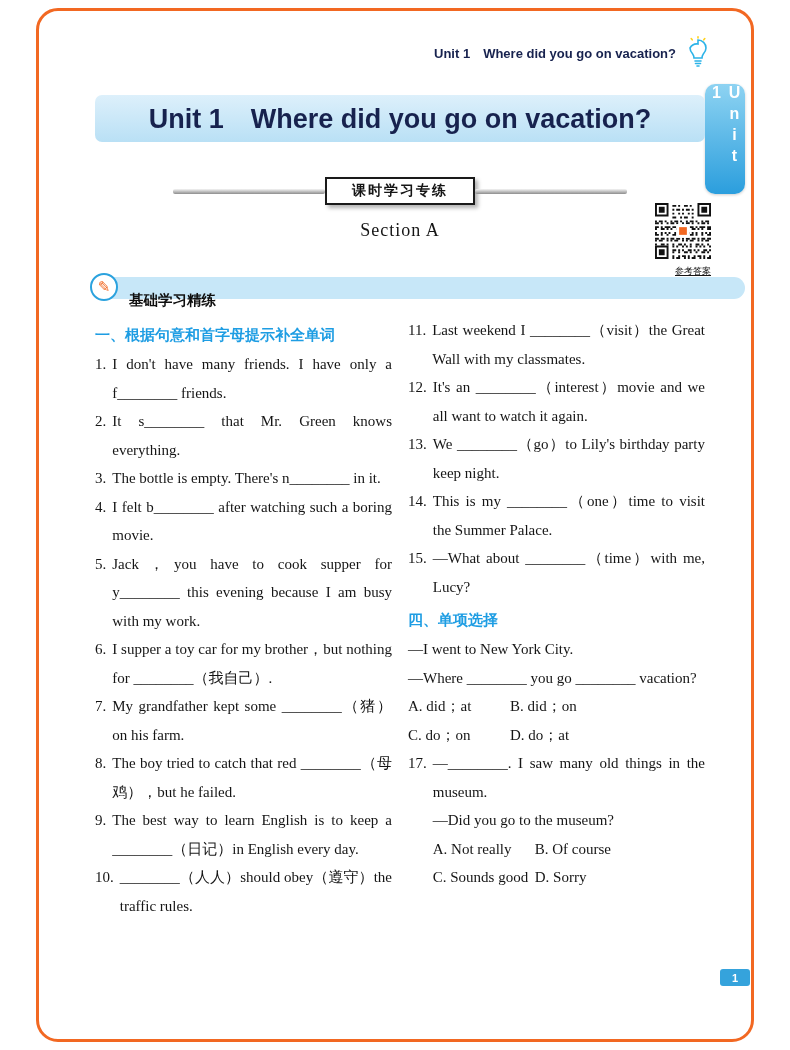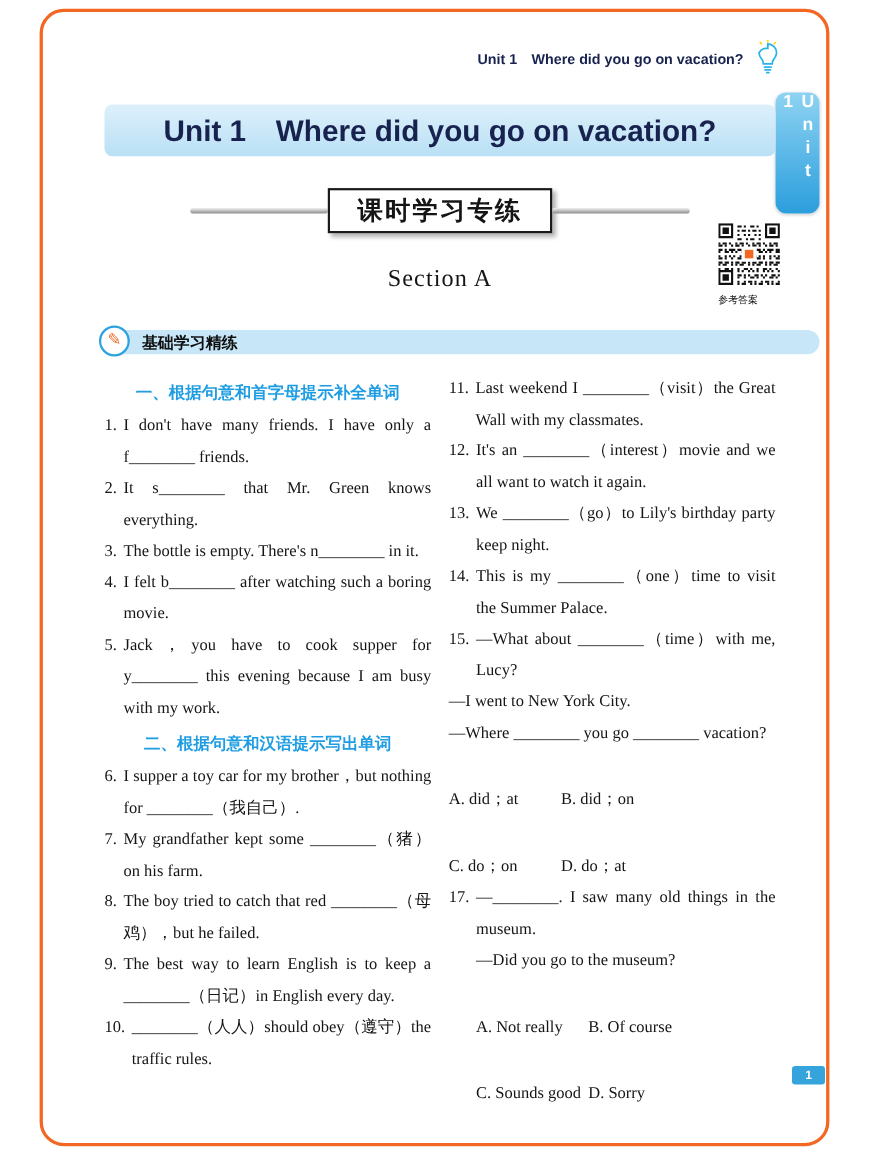--- a/index.html
+++ b/index.html
@@ -26,50 +26,50 @@
   .title-banner { height:47px; border-radius:7px;
                   background:linear-gradient(180deg,#ddf0fb 0%,#b9e0f5 100%);
                   display:flex; align-items:center; justify-content:center;
                   font-family:"Liberation Sans",sans-serif; font-weight:bold;
                   font-size:27px; color:#17224e; }
 
   .lesson-row { margin-top:33px; display:flex; align-items:center; padding:0 78px; height:32px; }
   .lesson-bar { flex:1; height:5px; border-radius:2px;
                 background:linear-gradient(180deg,#f4f4f4,#8d8d8d); }
   .lesson-box { border:2px solid #1a1a1a; background:#fff; padding:3px 25px;
-                font-family:"Liberation Sans",sans-serif; font-weight:bold; font-size:23px;
+                font-family:"Liberation Sans",sans-serif; font-weight:bold; font-size:14px;
                 letter-spacing:2px; box-shadow:3px 3px 4px rgba(0,0,0,.3); white-space:nowrap; }
 
-  .section-row { margin-top:29px; text-align:center; font-size:22px; line-height:34px;
+  .section-row { margin-top:6px; text-align:center; font-size:18px; line-height:34px;
                  letter-spacing:1px; }
 
-  .qr-wrap { position:absolute; top:108px; right:-6px; width:58px; text-align:left; }
+  .qr-wrap { position:absolute; top:108px; right:-6px; width:58px; text-align:right;text-decoration:underline; }
   .qr-caption { font-size:9px; margin-top:2px; font-family:"Liberation Sans",sans-serif; color:#111; }
 
   .practice-bar { margin-top:30px; position:relative; height:22px; width:650px;
                   background:#c7e7f8; border-radius:11px; }
   .practice-icon { position:absolute; left:-5px; top:-4px; width:28px; height:28px;
                    border-radius:50%; background:#fff; border:2px solid #2ba2de;
                    display:flex; align-items:center; justify-content:center;
                    color:#f26822; font-size:15px; line-height:1; }
-  .practice-label { position:absolute; left:34px; top:0; height:22px; display:flex;
+  .practice-label { position:absolute; left:34px; top:12px; height:22px; display:flex;
                     align-items:center; font-family:"Liberation Sans",sans-serif;
                     font-weight:bold; font-size:14.5px; color:#0f0f0f; }
 
   .columns { margin-top:17px; display:flex; gap:16px; }
   .col { flex:1; min-width:0; }
 
   .part-heading { color:#1e9de3; font-family:"Liberation Sans",sans-serif; font-weight:bold;
-                  font-size:15px; line-height:30px; margin-top:4px;text-align:center; }
+                  font-size:15px; line-height:30px; margin-top:4px; }
   .item { display:flex; font-size:15px; line-height:28.5px; }
   .num { flex:none; padding-right:6px; }
   .itext { flex:1; min-width:0; }
   .line { text-align:justify; }
   .options { display:grid; grid-template-columns:102px auto; }
-  .opt { white-space:nowrap;margin-top:32px; }
+  .opt { white-space:nowrap; }
 
   .page-num { position:absolute; top:969px; right:40px; width:30px; height:17px;
               background:#35a3dc; border-radius:3px; color:#fff;
               font-family:"Liberation Sans",sans-serif; font-size:11px; font-weight:bold;
               display:flex; align-items:center; justify-content:center; }
 </style>
 </head>
 <body>
 
 <div class="frame"></div>
@@ -184,21 +184,20 @@
         </div>
         <div class="item">
           <span class="num">5.</span>
           <div class="itext">
               <div class="line">Jack，you have to cook supper for y________ this evening because I am busy with my work.</div>
             </div>
         </div>
       </div>
 
       <div class="part">
-        <div class="part-heading">二、根据句意和汉语提示写出单词</div>
 
         <div class="item">
           <span class="num">6.</span>
           <div class="itext">
               <div class="line">I supper a toy car for my brother，but nothing for ________（我自己）.</div>
             </div>
         </div>
         <div class="item">
           <span class="num">7.</span>
           <div class="itext">
@@ -257,20 +256,21 @@
         </div>
         <div class="item">
           <span class="num">15.</span>
           <div class="itext">
             <div class="line">—What about ________（time）with me, Lucy?</div>
           </div>
         </div>
       </div>
 
       <div class="part">
+        <div class="part-heading">四、单项选择</div>
 
         <div class="item">
           <div class="itext">
             <div class="line">—I went to New York City.</div>
             <div class="line">—Where ________ you go ________ vacation?</div>
             <div class="options">
               <span class="opt">A. did；at</span>
               <span class="opt">B. did；on</span>
               <span class="opt">C. do；on</span>
               <span class="opt">D. do；at</span>

